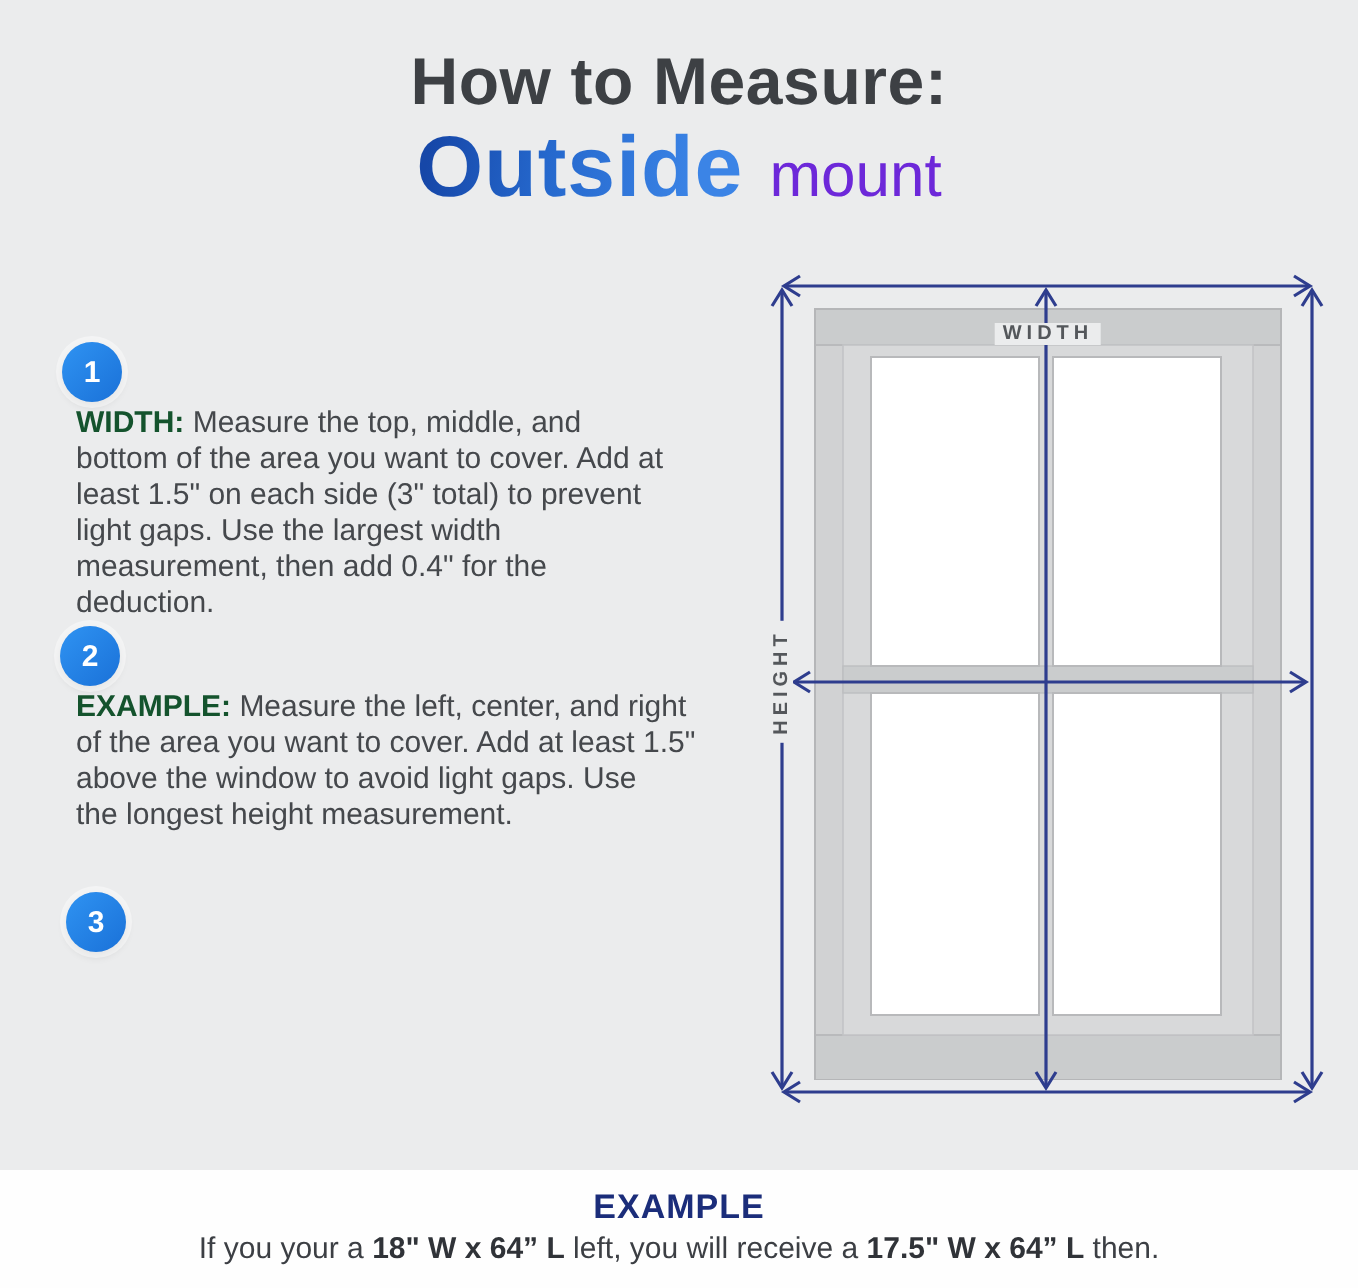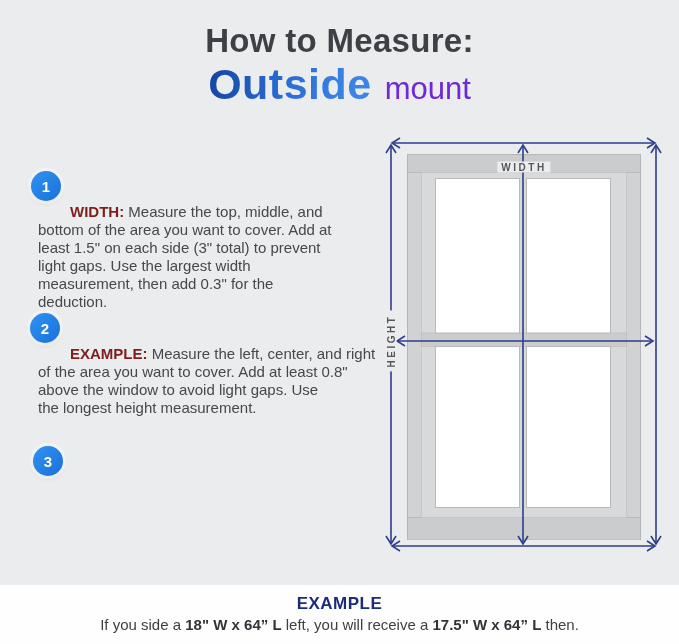--- a/index.html
+++ b/index.html
@@ -68,22 +68,21 @@
     position: absolute;
     left: 38px;
     width: 352px;
     font-size: 15px;
     line-height: 18px;
     color: #45484c;
     white-space: pre-line;
   }
   .step-text b {
     font-weight: 700;
-    color: #7f1d1d;
-    margin-left: 32px;
+    color: #14532d;
   }
 
   
   .diagram {
     position: absolute;
     left: 378px; top: 128px;
     width: 301px; height: 460px;
   }
   .diagram svg { position: absolute; left: 0; top: 0; }
   .measure-label {
@@ -134,28 +133,28 @@
     </div>
   </div>
 
   <div class="step-circle" style="left:31px; top:171px;">
     <span>1</span>
   </div>
   <p class="step-text" style="top:203px;"><b>WIDTH:</b> <span>Measure the top, middle, and
 bottom of the area you want to cover. Add at
 least 1.5" on each side (3" total) to prevent
 light gaps. Use the largest width
-measurement, then add 0.3" for the
+measurement, then add 0.4" for the
 deduction.</span></p>
 
   <div class="step-circle" style="left:30px; top:313px;">
     <span>2</span>
   </div>
   <p class="step-text" style="top:345px;"><b>EXAMPLE:</b> <span>Measure the left, center, and right
-of the area you want to cover. Add at least 0.8"
+of the area you want to cover. Add at least 1.5"
 above the window to avoid light gaps. Use
 the longest height measurement.</span></p>
 
   <div class="step-circle" style="left:33px; top:446px;">
     <span>3</span>
   </div>
 
   <div class="diagram">
     <svg width="301" height="460" viewBox="0 0 301 460">
 
@@ -202,16 +201,16 @@
         <polyline points="27,208 19,213 27,218"></polyline>
         <polyline points="267,208 275,213 267,218"></polyline>
       </g>
     </svg>
     <div class="measure-label width">WIDTH</div>
     <div class="measure-label height">HEIGHT</div>
   </div>
 
   <div class="footer">
     <div class="example-heading">EXAMPLE</div>
-    <div class="example-line"><span>If you side a </span><b>18" W x 64” L</b><span> left, you will receive a </span><b>17.5" W x 64” L</b><span> then.</span></div>
+    <div class="example-line"><span>If you your a </span><b>18" W x 64” L</b><span> left, you will receive a </span><b>17.5" W x 64” L</b><span> then.</span></div>
   </div>
 
 </div>
 
 </body></html>

